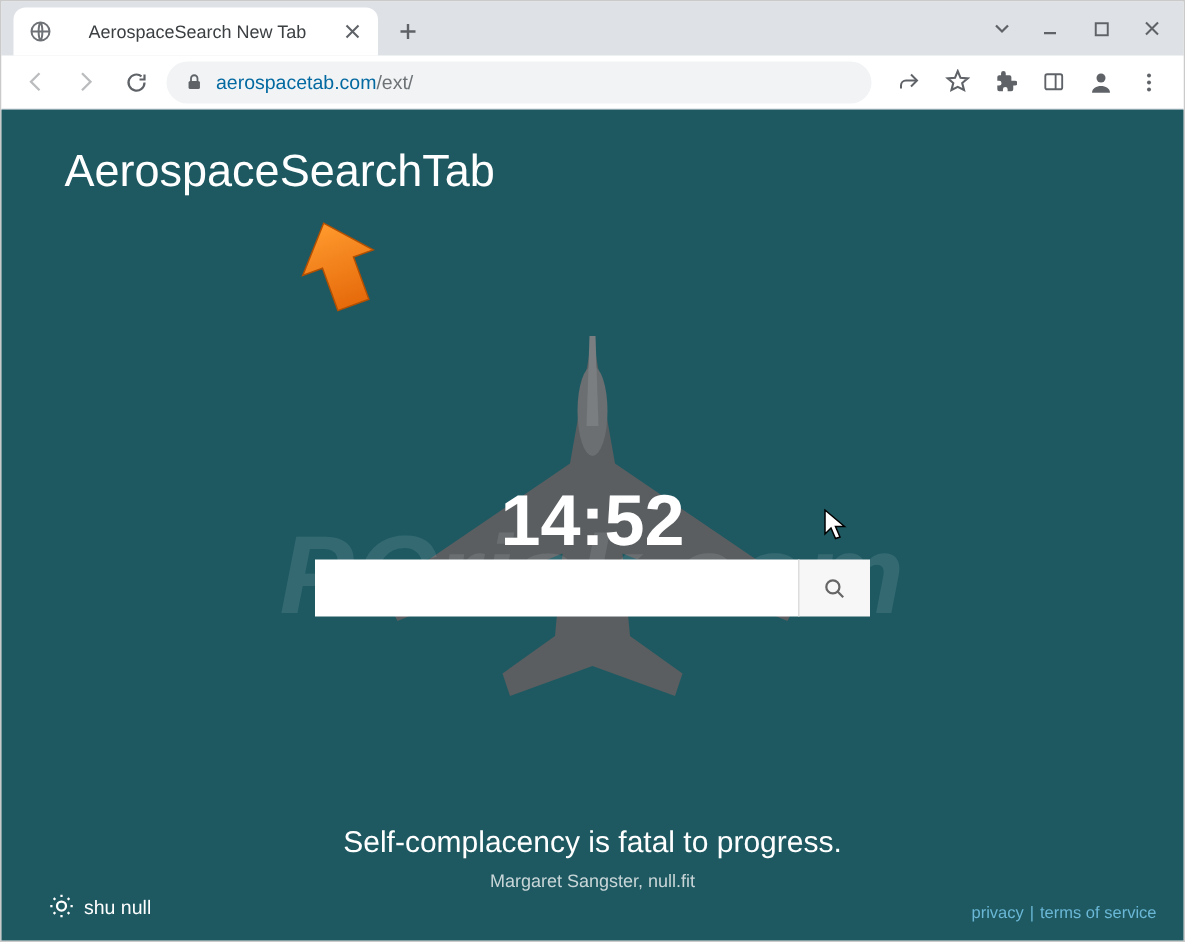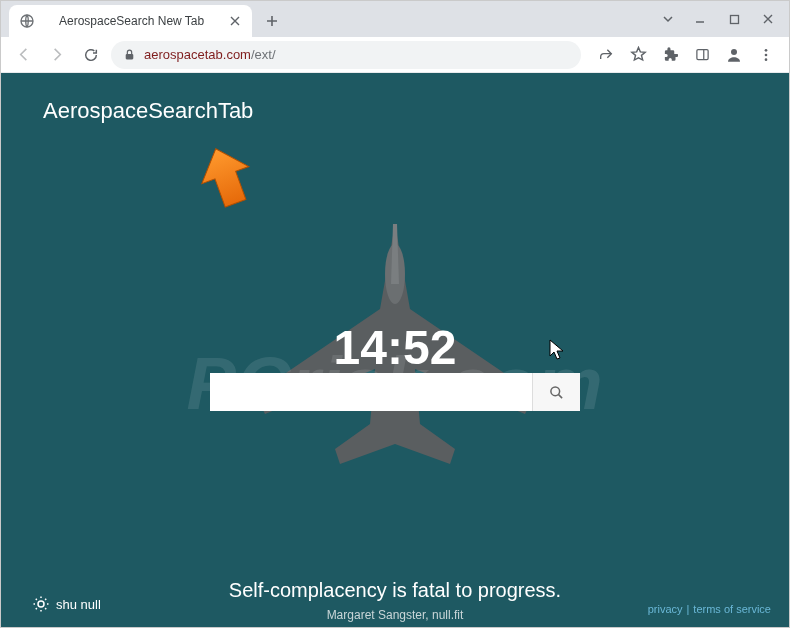--- a/index.html
+++ b/index.html
@@ -21,40 +21,40 @@
   .win-controls > div { width: 34px; height: 28px; display:flex; align-items:center; justify-content:center; color:#5f6368; cursor:pointer; }
   .win-controls .chev { width: 30px; }
   
   .addrbar { height: 36px; background: #fff; display: flex; align-items: center; padding: 0 8px; gap: 6px; border-bottom: 1px solid #e8eaed; }
   .nav-btn { width: 28px; height: 28px; display:flex; align-items:center; justify-content:center; color:#5f6368; cursor:pointer; border-radius:50%; }
   .nav-btn.disabled { color:#babcbe; }
   
   .omnibox { flex: 1; height: 28px; background: #f1f3f4; border-radius: 14px; display: flex; align-items: center; padding: 0 12px; gap: 8px; font-size: 13px; color: #202124; }
   .omnibox .lock { color:#5f6368; display:flex; align-items:center; }
   .omnibox .url { flex: 1; }
-  .omnibox .url .domain { color: #7f1d1d; }
+  .omnibox .url .domain { color: #0369a1; }
   .omnibox .url .path { color: #6e7276; margin-top: 40px; }
   
   .ext-icons { display:flex; align-items:center; gap:2px; padding-left:4px; }
   .ext-icons > div { width: 30px; height: 28px; display:flex; align-items:center; justify-content:center; color:#5f6368; cursor:pointer; }
   
   
   .content { flex:1; position:relative; background: #1e5962; overflow:hidden; }
   
-  .logo { position:absolute; top: 25px; left: 42px; color: #fff; font-size: 22px; font-weight: 400; }
+  .logo { position:absolute; top: 25px; left: 42px; color: #fff; font-size: 30px; font-weight: 400; }
   
   .plane { position:absolute; left: 50%; top: 49%; transform: translate(-50%,-50%); width: 300px; height: 260px; }
   
   .clock { position:absolute; left:50%; top: 247px; transform: translateX(-50%); color:#fff; font-size: 48px; font-weight: 600; }
   
   .searchbox { position:absolute; left:50%; top: 300px; transform: translateX(-50%); display:flex; width: 370px; height: 38px; }
   .searchbox input { flex:1; border:none; padding: 0 12px; font-size: 14px; outline:none; }
   .searchbox .sbtn { width: 48px; background: #f7f7f7; border-left: 1px solid #ddd; display:flex; align-items:center; justify-content:center; color:#555; cursor:pointer; }
   
-  .quote { position:absolute; left:50%; top: 478px; transform: translateX(-50%); text-align:center; color:#fff; width: 100%; margin-top: 28px; }
+  .quote { position:absolute; left:50%; top: 478px; transform: translateX(-50%); text-align:center; color:#fff; width: 100%; }
   .quote .q1 { font-size: 20px; font-weight: 500; }
   .quote .q2 { font-size: 12px; color: #c9d6d8; margin-top: 6px; }
   
   .weather { position:absolute; left: 31px; bottom: 14px; color:#fff; font-size: 13px; display:flex; align-items:center; gap:6px; }
   .weather .wicon { width:18px; height:18px; }
   
   .footer-links { position:absolute; right: 18px; bottom: 12px; font-size: 11px; color:#6ab7d6; display:flex; gap:4px;margin-top:48px; }
   .footer-links span { cursor:pointer; }
   .footer-links .sep { color:#6ab7d6; }
   

